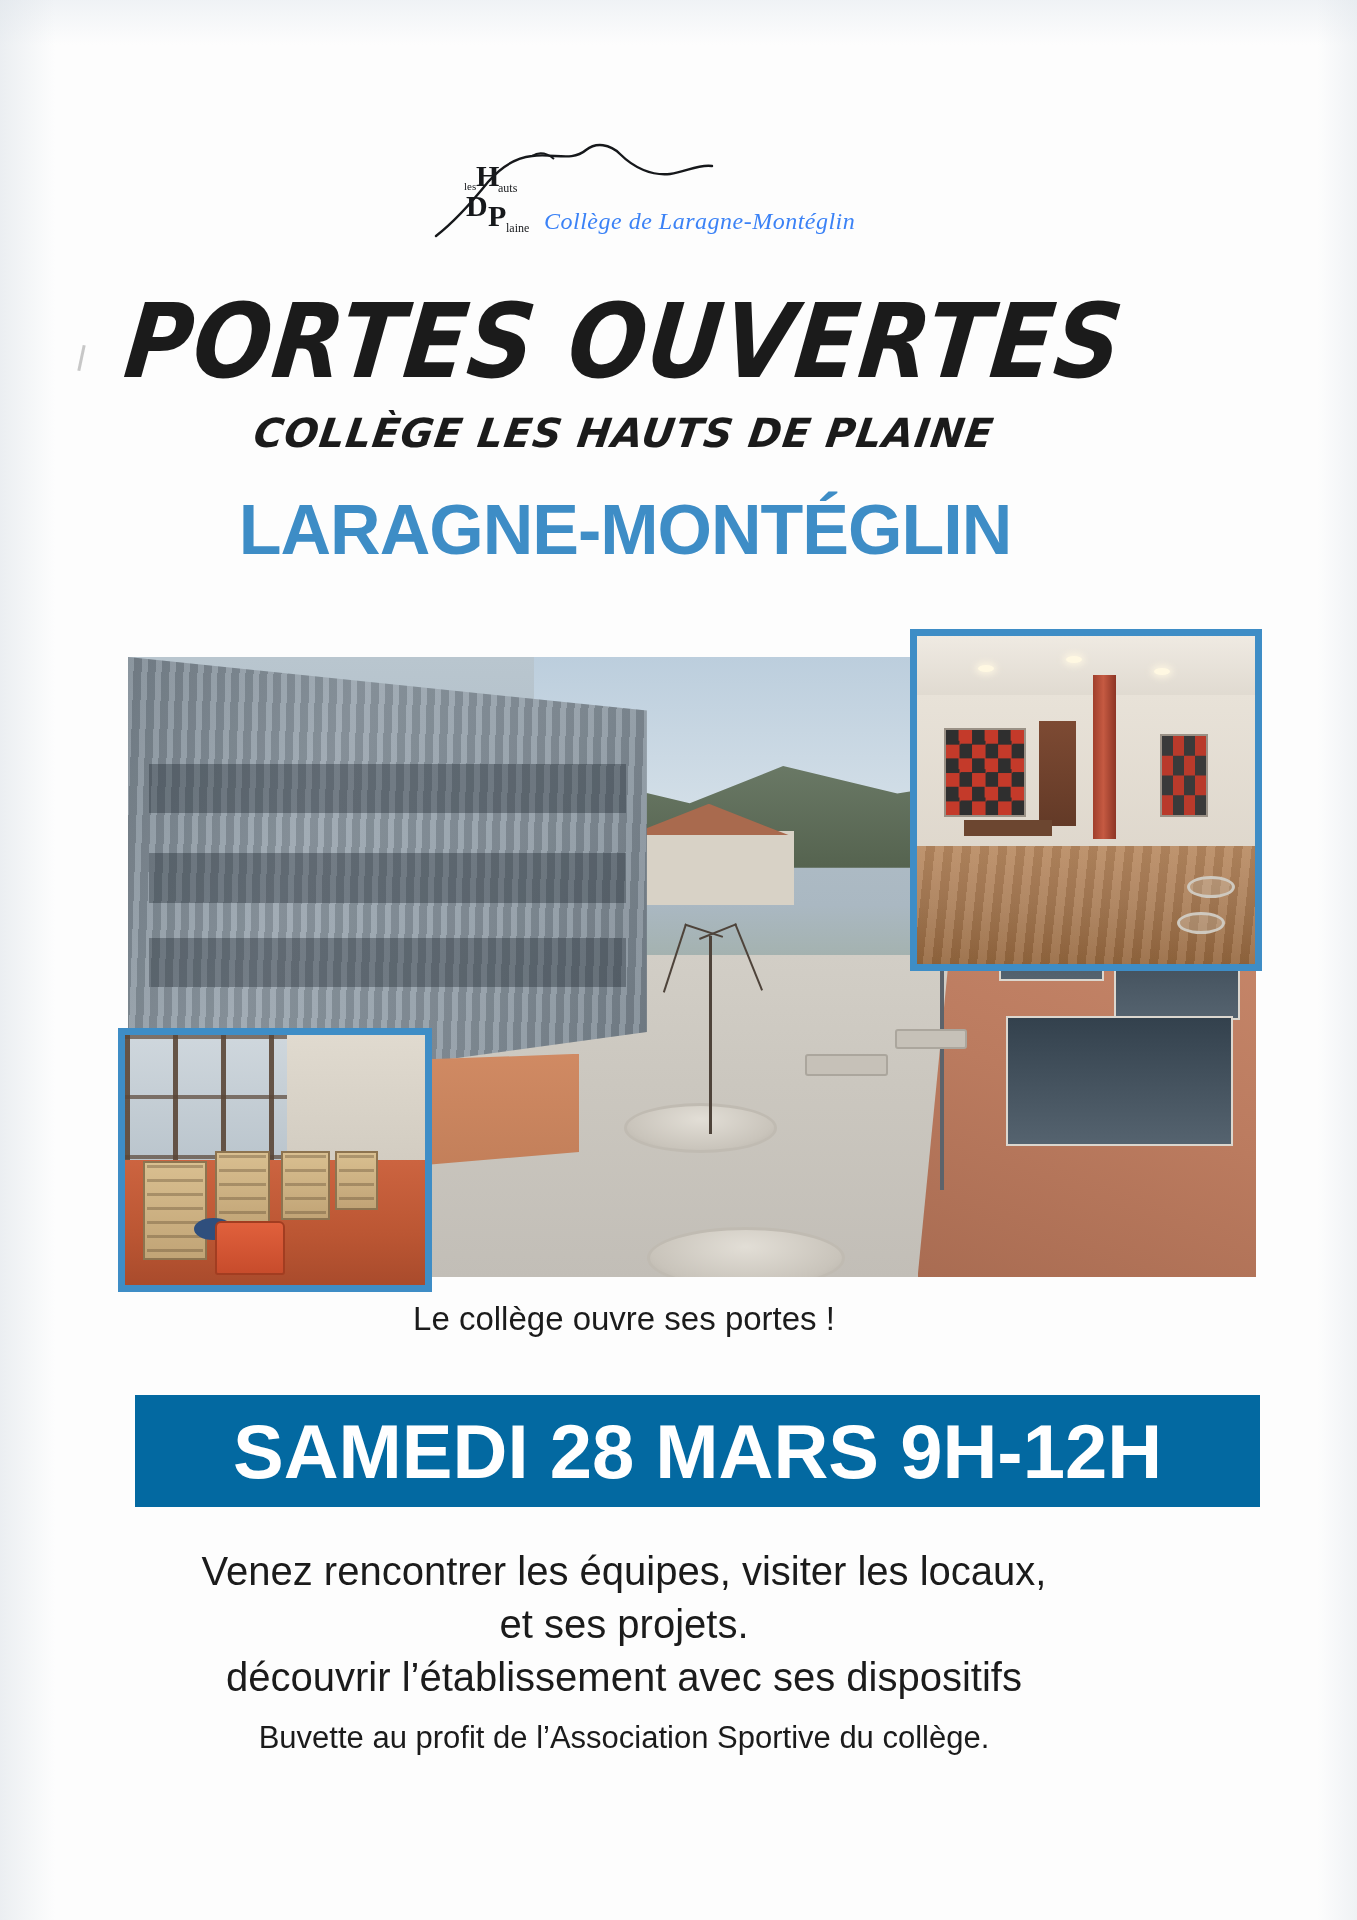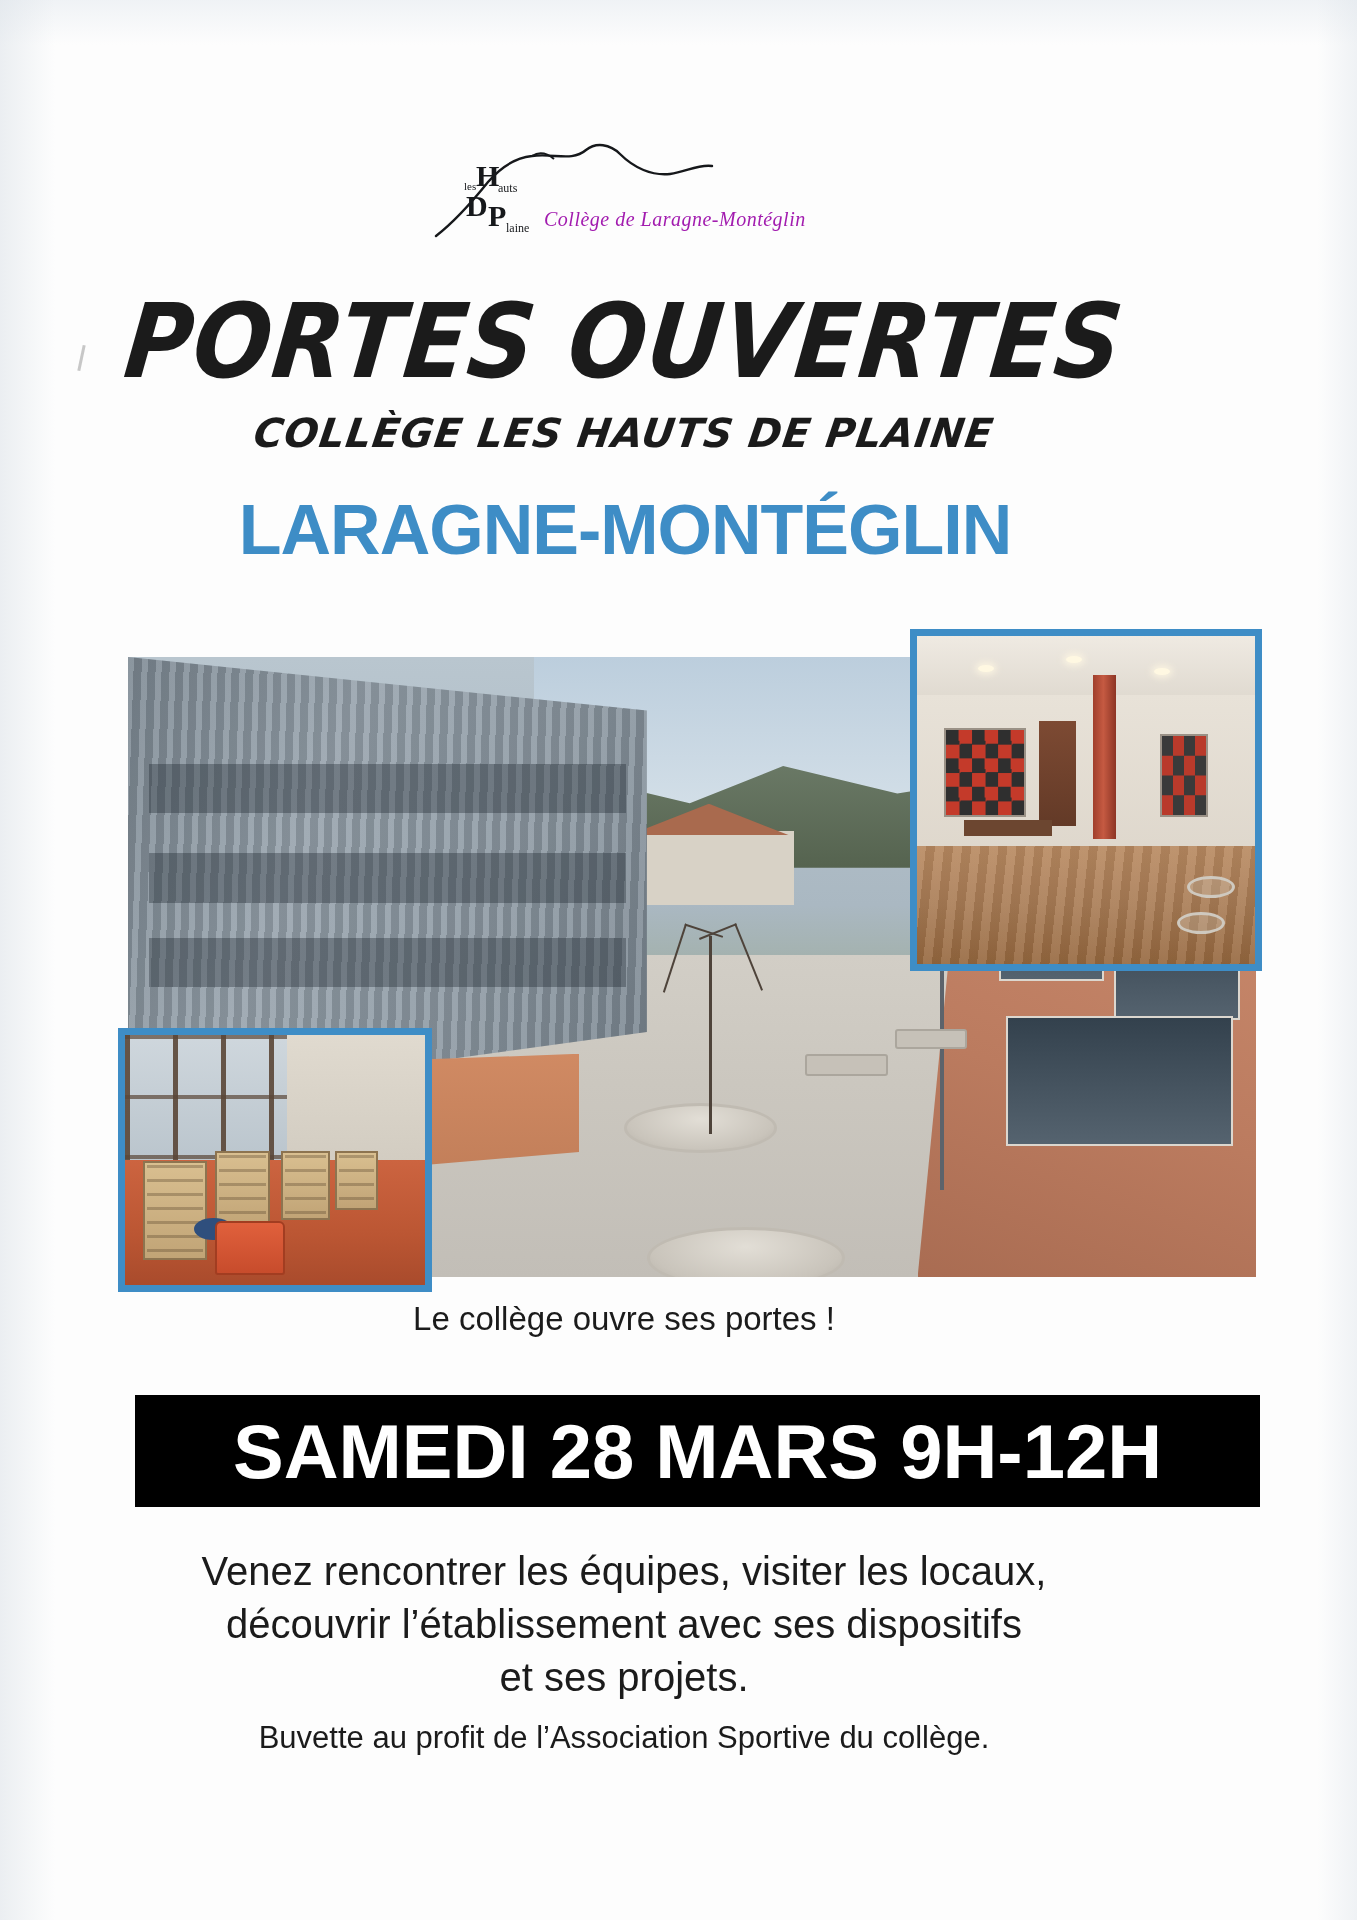--- a/index.html
+++ b/index.html
@@ -54,23 +54,23 @@
     height: 110px;
     width: 420px;
   }
   .logo-svg { position: absolute; top: 0; left: 0; }
   .logo-name {
     position: absolute;
     left: 130px;
     top: 68px;
     font-family: "Liberation Serif", serif;
     font-style: italic;
-    font-size: 20px;
+    font-size: 24px;
     letter-spacing: 0.5px;
-    color: #a21caf;
+    color: #3b82f6;
     white-space: nowrap;
   }
 
   
   .title-main {
     position: absolute;
     top: 288px;
     left: 0;
     width: 100%;
     text-align: center;
@@ -364,21 +364,21 @@
     color: #1b1b1b;
   }
 
   
   .banner {
     position: absolute;
     top: 1395px;
     left: 135px;
     width: 1125px;
     height: 112px;
-    background: #000000;
+    background: #0369a1;
     display: flex;
     align-items: center;
     justify-content: center;
   }
   .banner-text {
     font-family: "Liberation Sans", sans-serif;
     font-weight: bold;
     font-size: 76px;
     color: #ffffff;
     letter-spacing: 0px;
@@ -505,19 +505,19 @@
   </div>
 
   <div class="tagline">Le collège ouvre ses portes !</div>
 
   <div class="banner">
     <span class="banner-text">SAMEDI 28 MARS 9H-12H</span>
   </div>
 
   <div class="body-text">
     <div>Venez rencontrer les équipes, visiter les locaux,</div>
+    <div>et ses projets.</div>
     <div>découvrir l’établissement avec ses dispositifs</div>
-    <div>et ses projets.</div>
   </div>
 
   <div class="footnote">Buvette au profit de l’Association Sportive du collège.</div>
 
 </div>
 
 </body></html>

